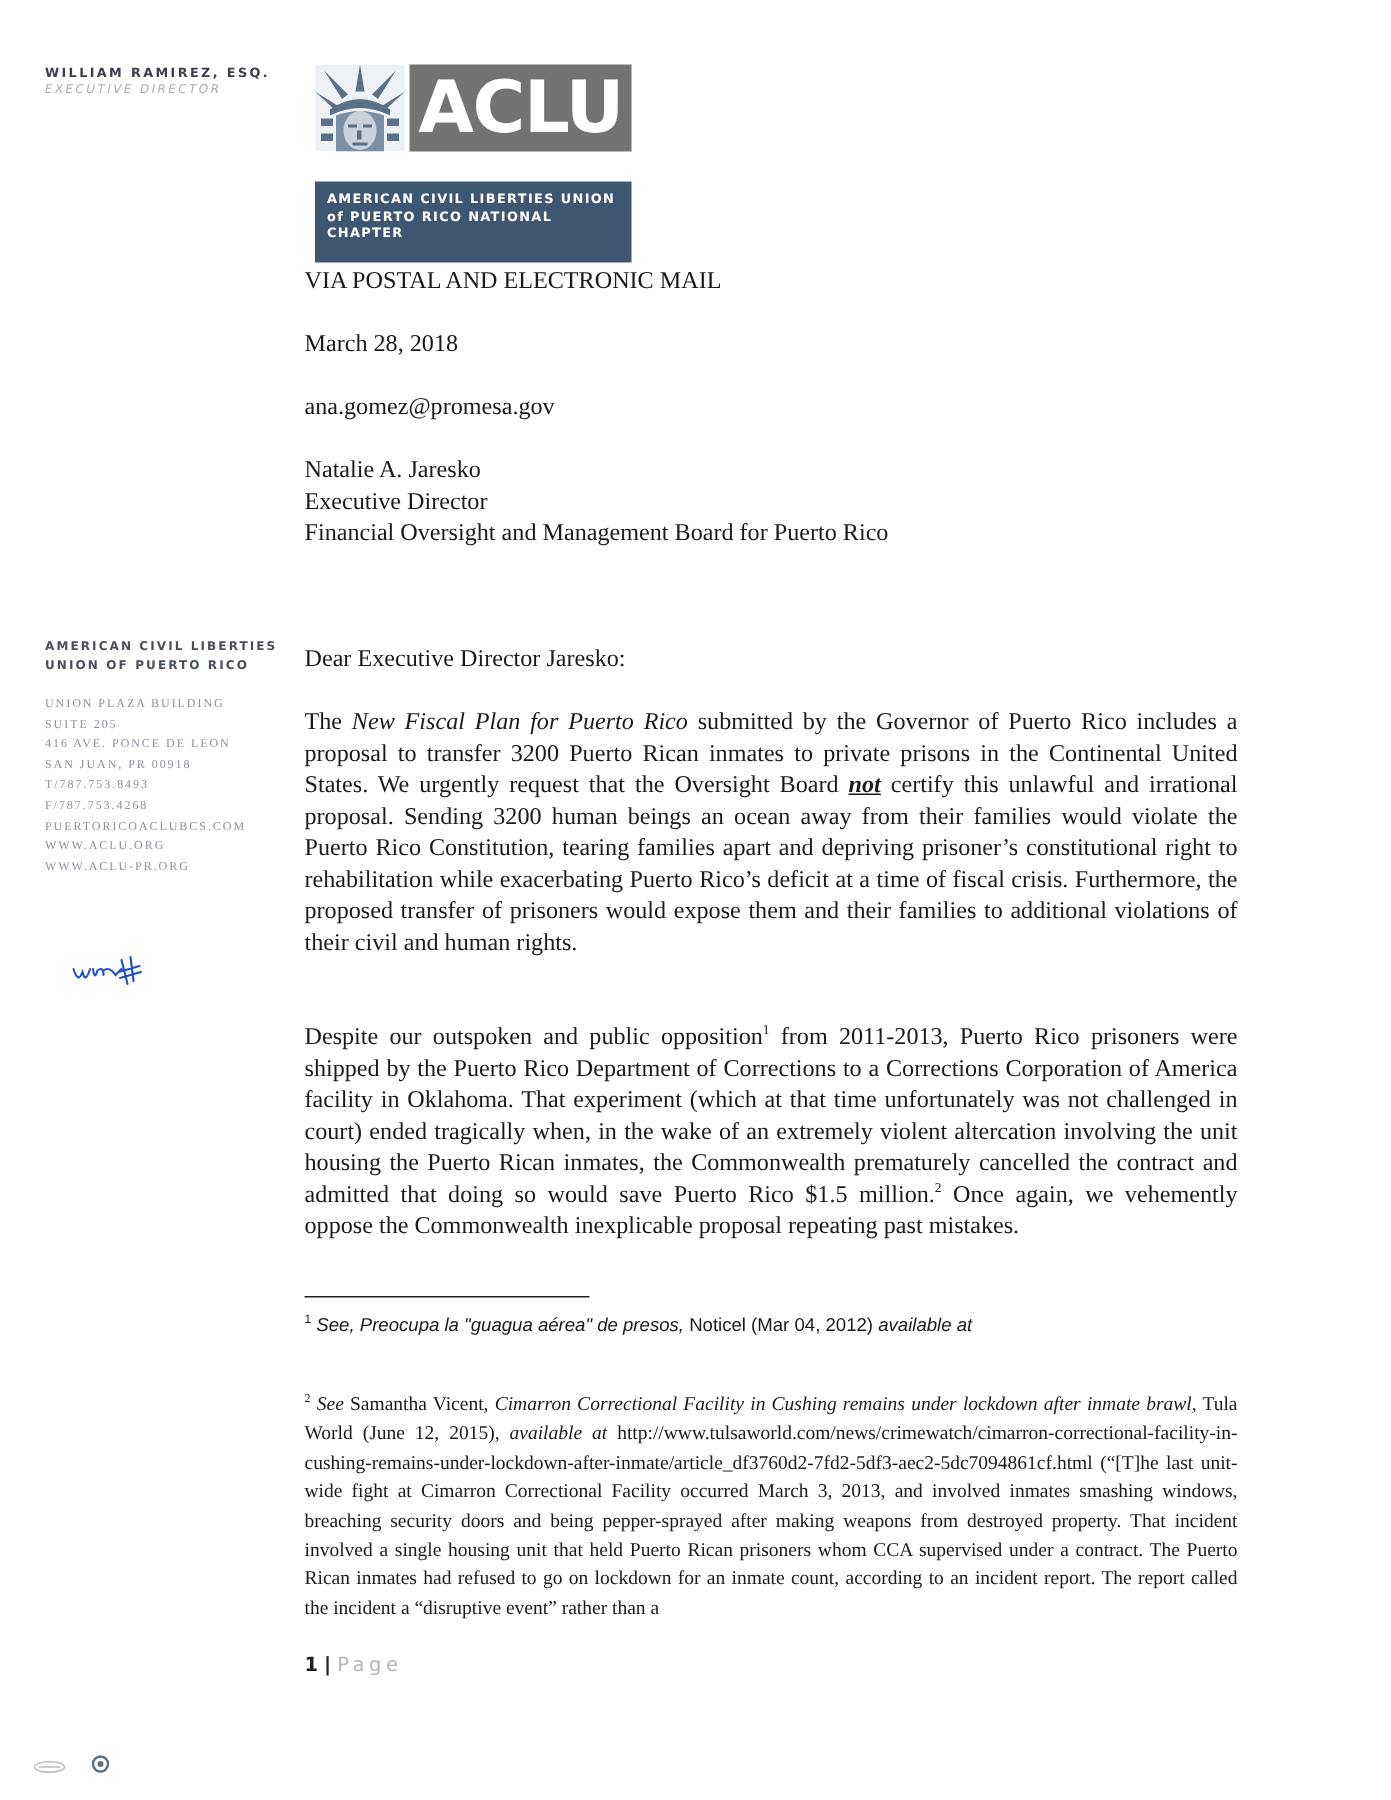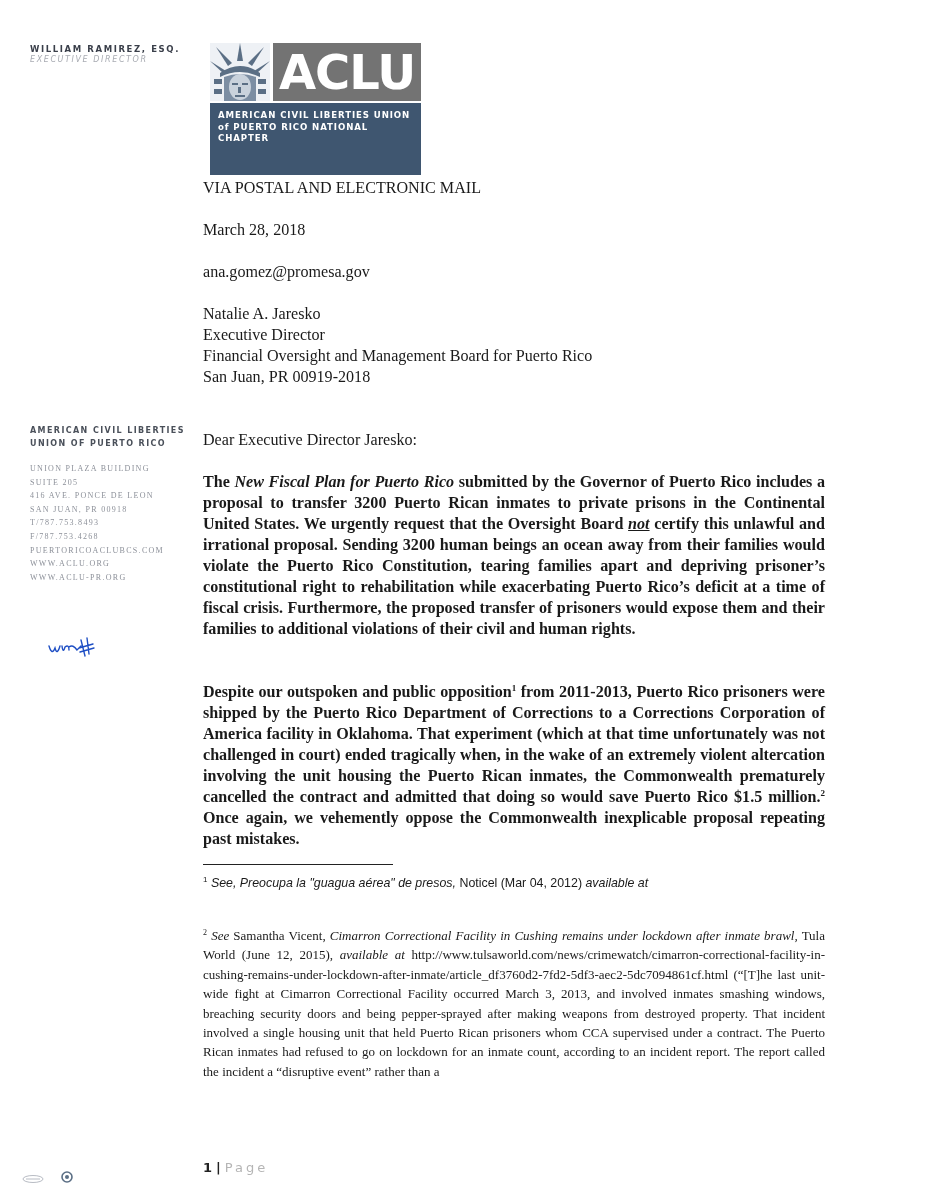--- a/index.html
+++ b/index.html
@@ -8,40 +8,40 @@
   .sans { font-family: "DejaVu Sans", sans-serif; }
   .serif { font-family: "Liberation Serif", serif; }
 
   
   .hdr-name { left:30px; top:44px; font-size:8.5px; font-weight:bold; letter-spacing:1.6px; color:#3a3f4a; }
   .hdr-title { left:30px; top:55px; font-size:8px; font-style:italic; letter-spacing:1.6px; color:#a9acb3; }
 
   
   .logo-statue { left:210px; top:43px; width:60px; height:58px; }
   .logo-aclu { left:273px; top:43px; width:148px; height:58px; background:#737373; color:#fff; font-family:"DejaVu Sans", sans-serif; font-weight:bold; font-size:48px; line-height:58px; text-align:center; letter-spacing:-1px; }
-  .logo-band { left:210px; top:103px; width:211px; height:72px; background:#3f5670; color:#fff; font-size:8.6px; font-weight:bold; letter-spacing:0.9px; line-height:11.5px; padding:7px 8px; box-sizing:border-box; }
+  .logo-band { left:210px; top:121px; width:211px; height:54px; background:#3f5670; color:#fff; font-size:8.6px; font-weight:bold; letter-spacing:0.9px; line-height:11.5px; padding:7px 8px; box-sizing:border-box; }
 
   
   .side-org { left:30px; top:424px; font-size:8px; font-weight:bold; letter-spacing:1.4px; color:#4a505a; line-height:13px; }
   .side-addr { left:30px; top:462px; font-size:8px; letter-spacing:1.3px; color:#8c9099; line-height:13.6px;font-family:Liberation Serif, serif; }
   .signature { left:47px; top:632px; width:60px; height:28px; }
 
   
   .body-text { left:203px; width:622px; font-size:16.1px; line-height:21px; }
-  .body-text p { margin:0;font-weight:bold; }
+  .body-text p { margin:0; }
   .just { text-align:justify; text-align-last:left; }
   .sup { font-size:9px; vertical-align:super; line-height:0; }
 
   .fn-rule { left:203px; top:864px; width:190px; height:0; border-top:1px solid #222; }
   .fn1 { left:203px; top:873px; width:622px; font-family:"Liberation Sans", sans-serif; font-size:12.4px; line-height:20px; }
   .fn1 a { color:#2b6cb8; text-decoration:underline; }
   .fn2 { left:203px; top:926px; width:622px; font-size:13px; line-height:19.4px; }
   .fn-sup { font-size:8px; vertical-align:super; line-height:0; }
 
-  .page-num { left:203px; top:1160px; font-family:"DejaVu Sans", sans-serif; font-size:13px; color:#222; }
+  .page-num { left:203px; top:1103px; font-family:"DejaVu Sans", sans-serif; font-size:13px; color:#222; }
   .page-num .bar { font-weight:bold; margin:0 4px; }
   .page-num .pg { color:#b5b5b5; letter-spacing:3px; }
 
   .footer-icon-a { left:22px; top:1170px; width:22px; height:10px; }
   .footer-icon-b { left:61px; top:1169px; width:12px; height:12px; }
 </style>
 </head>
 <body>
 
 <div class="abs sans hdr-name">WILLIAM RAMIREZ, ESQ.</div>
@@ -99,21 +99,20 @@
 </div>
 
 <div class="abs serif body-text" style="top:177px;">VIA POSTAL AND ELECTRONIC MAIL</div>
 <div class="abs serif body-text" style="top:219px;">March 28, 2018</div>
 <div class="abs serif body-text" style="top:261px;">ana.gomez@promesa.gov</div>
 
 <div class="abs serif body-text" style="top:303px;">
   <div>Natalie A. Jaresko</div>
   <div>Executive Director</div>
   <div>Financial Oversight and Management Board for Puerto Rico</div>
-  <div>San Juan, PR 00919-2018</div>
 </div>
 
 <div class="abs serif body-text" style="top:429px;">Dear Executive Director Jaresko:</div>
 
 <div class="abs serif body-text just" style="top:471px;">
   <p><span>The </span><i>New Fiscal Plan for Puerto Rico</i><span> submitted by the Governor of Puerto Rico includes a proposal to transfer 3200 Puerto Rican inmates to private prisons in the Continental United States. We urgently request that the Oversight Board </span><b><i><u>not</u></i></b><span> certify this unlawful and irrational proposal. Sending 3200 human beings an ocean away from their families would violate the Puerto Rico Constitution, tearing families apart and depriving prisoner’s constitutional right to rehabilitation while exacerbating Puerto Rico’s deficit at a time of fiscal crisis. Furthermore, the proposed transfer of prisoners would expose them and their families to additional violations of their civil and human rights.</span></p>
 </div>
 
 <div class="abs serif body-text just" style="top:681px;">
   <p><span>Despite our outspoken and public opposition</span><span class="sup">1</span><span> from 2011-2013, Puerto Rico prisoners were shipped by the Puerto Rico Department of Corrections to a Corrections Corporation of America facility in Oklahoma.  That experiment (which at that time unfortunately was not challenged in court) ended tragically when, in the wake of an extremely violent altercation involving the unit housing the Puerto Rican inmates, the Commonwealth prematurely cancelled the contract and admitted that doing so would save Puerto Rico $1.5 million.</span><span class="sup">2</span><span>  Once again, we vehemently oppose the Commonwealth inexplicable proposal repeating past mistakes.</span></p>

